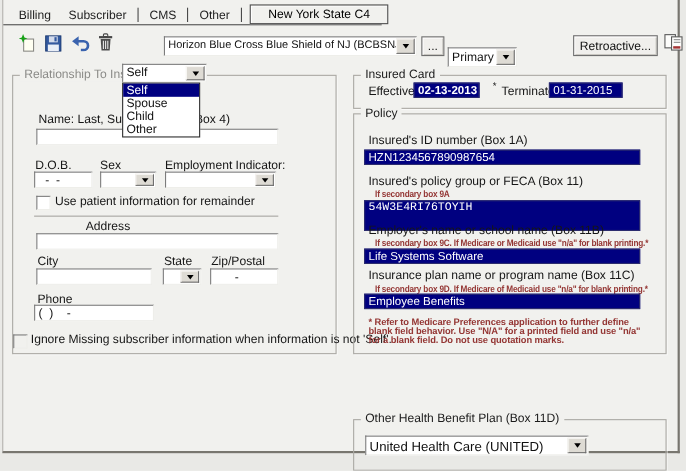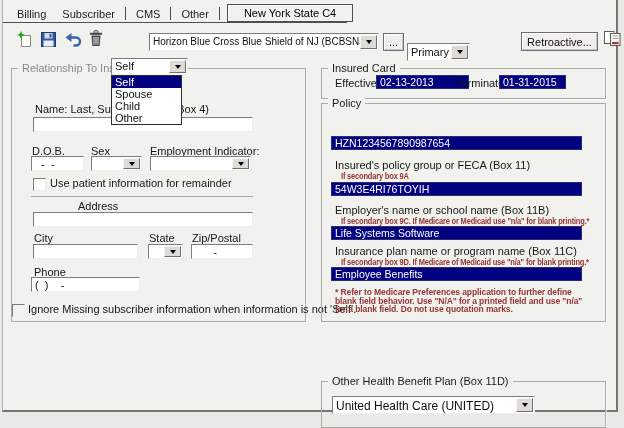--- a/index.html
+++ b/index.html
@@ -178,34 +178,35 @@
     <span class="lbl" style="left:31px;top:266px;">Phone</span>
     <div class="input pre" style="left:28px;top:277px;width:109px;height:15px;">(  )    -</div>
 
     <span class="cbox" style="left:9px;top:304px;background:#f1f1ee;"></span>
     <span class="lbl" style="left:25px;top:303px;">Ignore Missing subscriber information when information is not 'Self'.</span>
 
 
     <div class="group" style="left:318px;top:68px;width:283px;height:29px;">
       <span class="gtitle">Insured Card</span>
       <span class="lbl" style="left:13px;top:8px;">Effective:</span>
-      <div class="navy" style="left:54px;top:6px;width:93px;height:14px;">02-13-2013</div>
+      <div class="navy" style="left:54px;top:6px;width:60px;height:14px;font-weight:bold;">02-13-2013</div>
       <span class="lbl" style="left:126px;top:4px;font-size:9px;">*</span>
       <span class="lbl" style="left:134px;top:8px;">Terminate:</span>
       <div class="navy" style="left:177px;top:6px;width:67px;height:14px;">01-31-2015</div>
     </div>
 
     <div class="group" style="left:318px;top:103px;width:283px;height:217px;">
       <span class="gtitle">Policy</span>
 
+      <span class="lbl" style="left:13px;top:18px;">Insured's ID number (Box 1A)</span>
       <div class="navy" style="left:9px;top:32px;width:251px;height:14px;">HZN1234567890987654</div>
 
       <span class="lbl" style="left:13px;top:55px;">Insured's policy group or FECA (Box 11)</span>
       <span class="note" style="left:19px;top:67px;">If secondary box 9A</span>
-      <div class="navy" style="left:9px;top:78px;width:251px;height:14px;">54W3E4RI76TOYIH</div>
+      <div class="navy" style="left:9px;top:78px;width:251px;height:28px;font-family:Liberation Mono, monospace;">54W3E4RI76TOYIH</div>
 
       <span class="lbl" style="left:13px;top:100px;">Employer's name or school name (Box 11B)</span>
       <span class="note" style="left:19px;top:112px;">If secondary box 9C.  If Medicare or Medicaid use "n/a" for blank printing.*</span>
       <div class="navy" style="left:9px;top:122px;width:251px;height:14px;">Life Systems Software</div>
 
       <span class="lbl" style="left:13px;top:141px;">Insurance plan name or program name (Box 11C)</span>
       <span class="note" style="left:19px;top:153px;">If secondary box 9D.  If Medicare of Medicaid use "n/a" for blank printing.*</span>
       <div class="navy" style="left:9px;top:163px;width:251px;height:14px;">Employee Benefits</div>
 
       <div class="foot" style="left:13px;top:184px;width:252px;">* Refer to Medicare Preferences application to further define blank field behavior.  Use "N/A" for a printed field and use "n/a" for a blank field.  Do not use quotation marks.</div>

